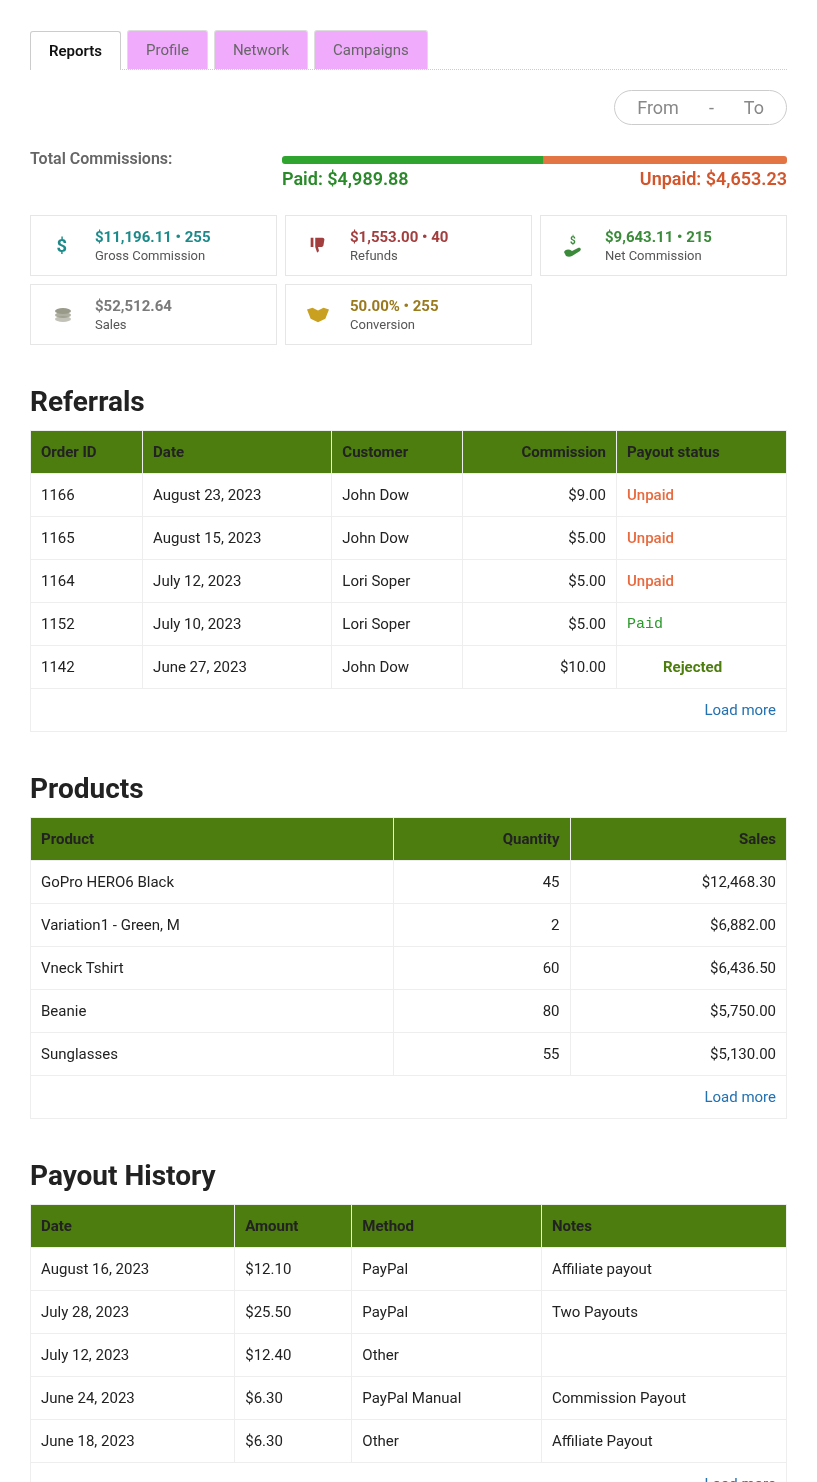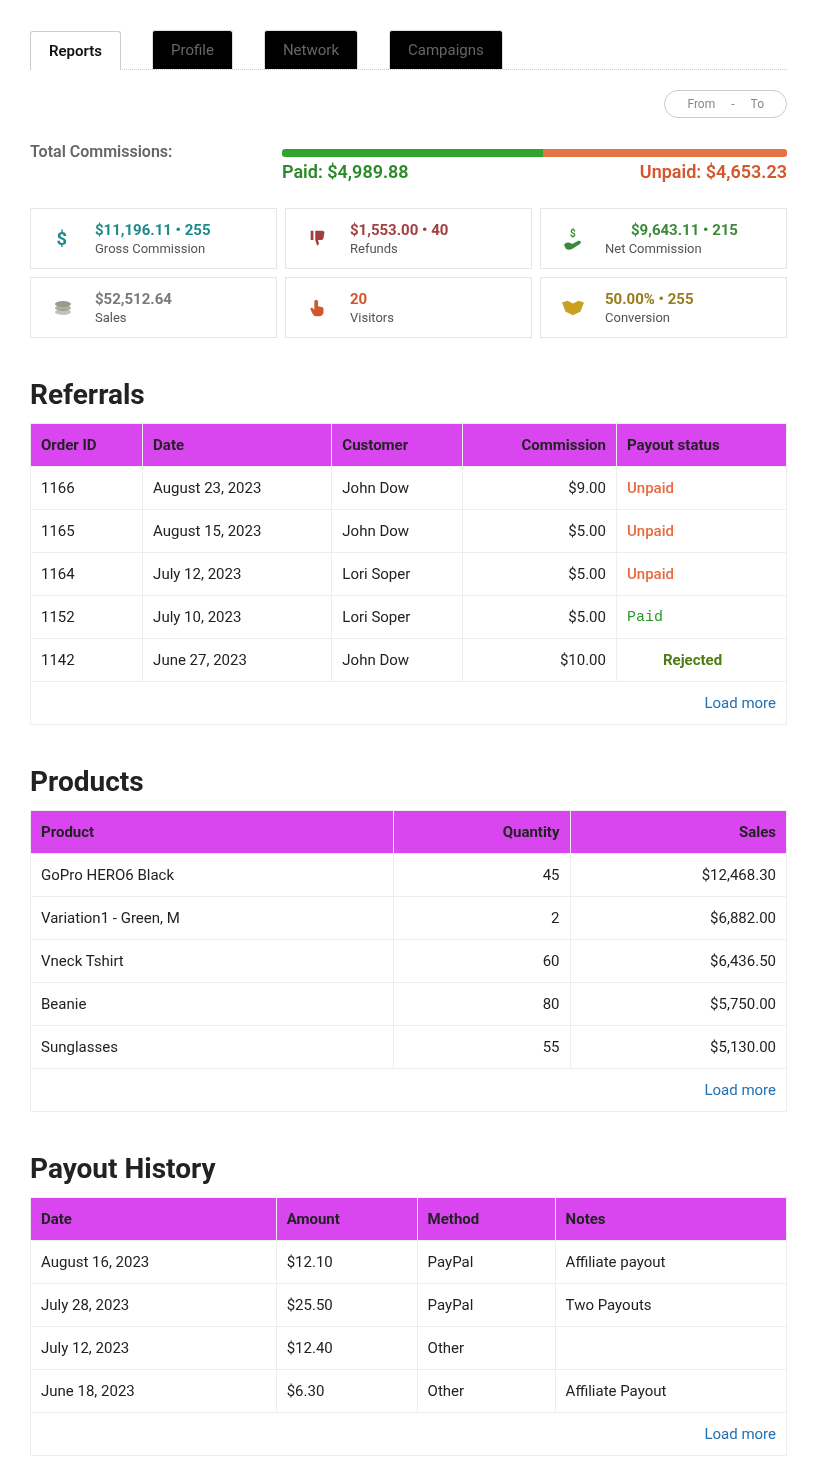--- a/index.html
+++ b/index.html
@@ -10,31 +10,30 @@
     color: #222;
     background: #fff;
     font-size: 15px;
     width: 817px;
   }
   
   .tabs {
     display: flex;
     border-bottom: 1px dotted #ccc;
     margin-bottom: 20px;
-    gap: 25px;
   }
   .tab {
     padding: 10px 18px;
     border: 1px solid #ddd;
     border-bottom: none;
     margin-right: 6px;
     color: #666;
     cursor: pointer;
     border-radius: 3px 3px 0 0;
-    background: #000000;
+    background: #f0abfc;
     font-size: 15px;
   }
   .tab.active {
     color: #111;
     font-weight: 600;
     border-color: #ccc;
     position: relative;
     top: 1px;
     background: #fff;
   }
@@ -43,47 +42,47 @@
     justify-content: flex-end;
     margin-bottom: 24px;
   }
   .date-range {
     display: flex;
     align-items: flex-start;
     border: 1px solid #ccc;
     border-radius: 999px;
     padding: 6px 22px;
     color: #888;
-    font-size: 12px;
-    gap: 16px;
+    font-size: 18px;
+    gap: 30px;
   }
   .date-range span.sep { color:#888;}
   
   .tc-row { display:flex; align-items:baseline; gap:32px; margin-bottom:26px; position:relative;}
   .tc-label { color:#666; font-weight:600; width:220px; font-size:16px;}
   .tc-barwrap { flex:1; }
   .tc-bar { display:flex; height:8px; width:100%; border-radius:3px; overflow:hidden;}
   .tc-bar .paid { background:#2fa52f; flex:0 0 51.7%; }
   .tc-bar .unpaid { background:#e37444; flex:1; }
   .tc-labels { display:flex; justify-content:space-between; margin-top:4px; font-size:18px; font-weight:600;}
   .tc-paid-label { color:#2a8a2a;}
   .tc-unpaid-label { color:#d3552b;}
   
   .stats-grid { display:grid; grid-template-columns: repeat(3,1fr); gap:8px; margin-bottom:40px;}
   .stat-card { border:1px solid #e6e6e6; padding:12px 14px; display:flex; gap:14px; align-items:center;}
   .stat-icon { width:36px; display:flex; align-items:center; justify-content:center;}
   .stat-value { font-weight:700; font-size:15px;}
   .stat-title { color:#555; font-size:13px; margin-top:2px;}
-  .c-teal{color:#1d8a8a;} .c-red{color:#a33e3e;} .c-green{color:#3a8a3a;margin-left:26px;}
+  .c-teal{color:#1d8a8a;} .c-red{color:#a33e3e;} .c-green{color:#3a8a3a;}
   .c-grey{color:#7a7a7a;} .c-orange{color:#d3552b;} .c-gold{color:#9a7a1e;}
   
   h2.section { font-size:28px; font-weight:700; margin:8px 0 12px 0;}
   table { width:100%; border-collapse:collapse; border:1px solid #e6e6e6;}
   th, td { text-align:left; padding:12px 10px; border:1px solid #eee; font-size:15px;}
-  th { font-weight:700; background:#d946ef;}
+  th { font-weight:700; background:#4d7c0f;}
   td.num, th.num { text-align:right;}
   .status-unpaid { color:#e86a3e; font-weight:500;}
   .status-paid { color:#2a9a2a; font-weight:500;font-family:Liberation Mono, monospace;}
   .status-rejected { color:#4d7c0f; font-weight:700;padding-left:46px;}
   .loadmore-row td { text-align:right; color:#2271b1; cursor:pointer; border-top:1px solid #eee;}
   .table-section { margin-bottom:40px;}
 </style>
 </head>
 <body>
 
@@ -159,31 +158,20 @@
           <ellipse cx="12" cy="16" rx="8" ry="3" opacity="0.6"></ellipse>
         </svg>
     </div>
     <div>
       <div class="stat-value c-grey">$52,512.64</div>
       <div class="stat-title">Sales</div>
     </div>
   </div>
   <div class="stat-card">
     <div class="stat-icon">
-      <svg width="22" height="22" viewBox="0 0 24 24" fill="#d3552b">
-          <path d="M10 3c1 0 2 1 2 2v5l4 1c1 0 2 1 2 2v4c0 2-2 4-4 4h-4c-2 0-3-1-4-3l-2-4c-1-2 1-3 2-2l2 2V5c0-1 1-2 2-2z"></path>
-        </svg>
-    </div>
-    <div>
-      <div class="stat-value c-orange">20</div>
-      <div class="stat-title">Visitors</div>
-    </div>
-  </div>
-  <div class="stat-card">
-    <div class="stat-icon">
       <svg width="26" height="22" viewBox="0 0 28 24" fill="#c9a020">
           <path d="M2 6l6-2 6 3 6-3 6 2-4 10-8 4-8-4z"></path>
         </svg>
     </div>
     <div>
       <div class="stat-value c-gold">50.00% • 255</div>
       <div class="stat-title">Conversion</div>
     </div>
   </div>
 </div>
@@ -314,20 +302,26 @@
           <td>PayPal</td>
           <td>Two Payouts</td>
         </tr>
         <tr>
           <td>July 12, 2023</td>
           <td>$12.40</td>
           <td>Other</td>
           <td></td>
         </tr>
         <tr>
+          <td>June 24, 2023</td>
+          <td>$6.30</td>
+          <td>PayPal Manual</td>
+          <td>Commission Payout</td>
+        </tr>
+        <tr>
           <td>June 18, 2023</td>
           <td>$6.30</td>
           <td>Other</td>
           <td>Affiliate Payout</td>
         </tr>
       </tbody>
     <tfoot>
         <tr class="loadmore-row">
           <td colspan="4">Load more</td>
         </tr>

